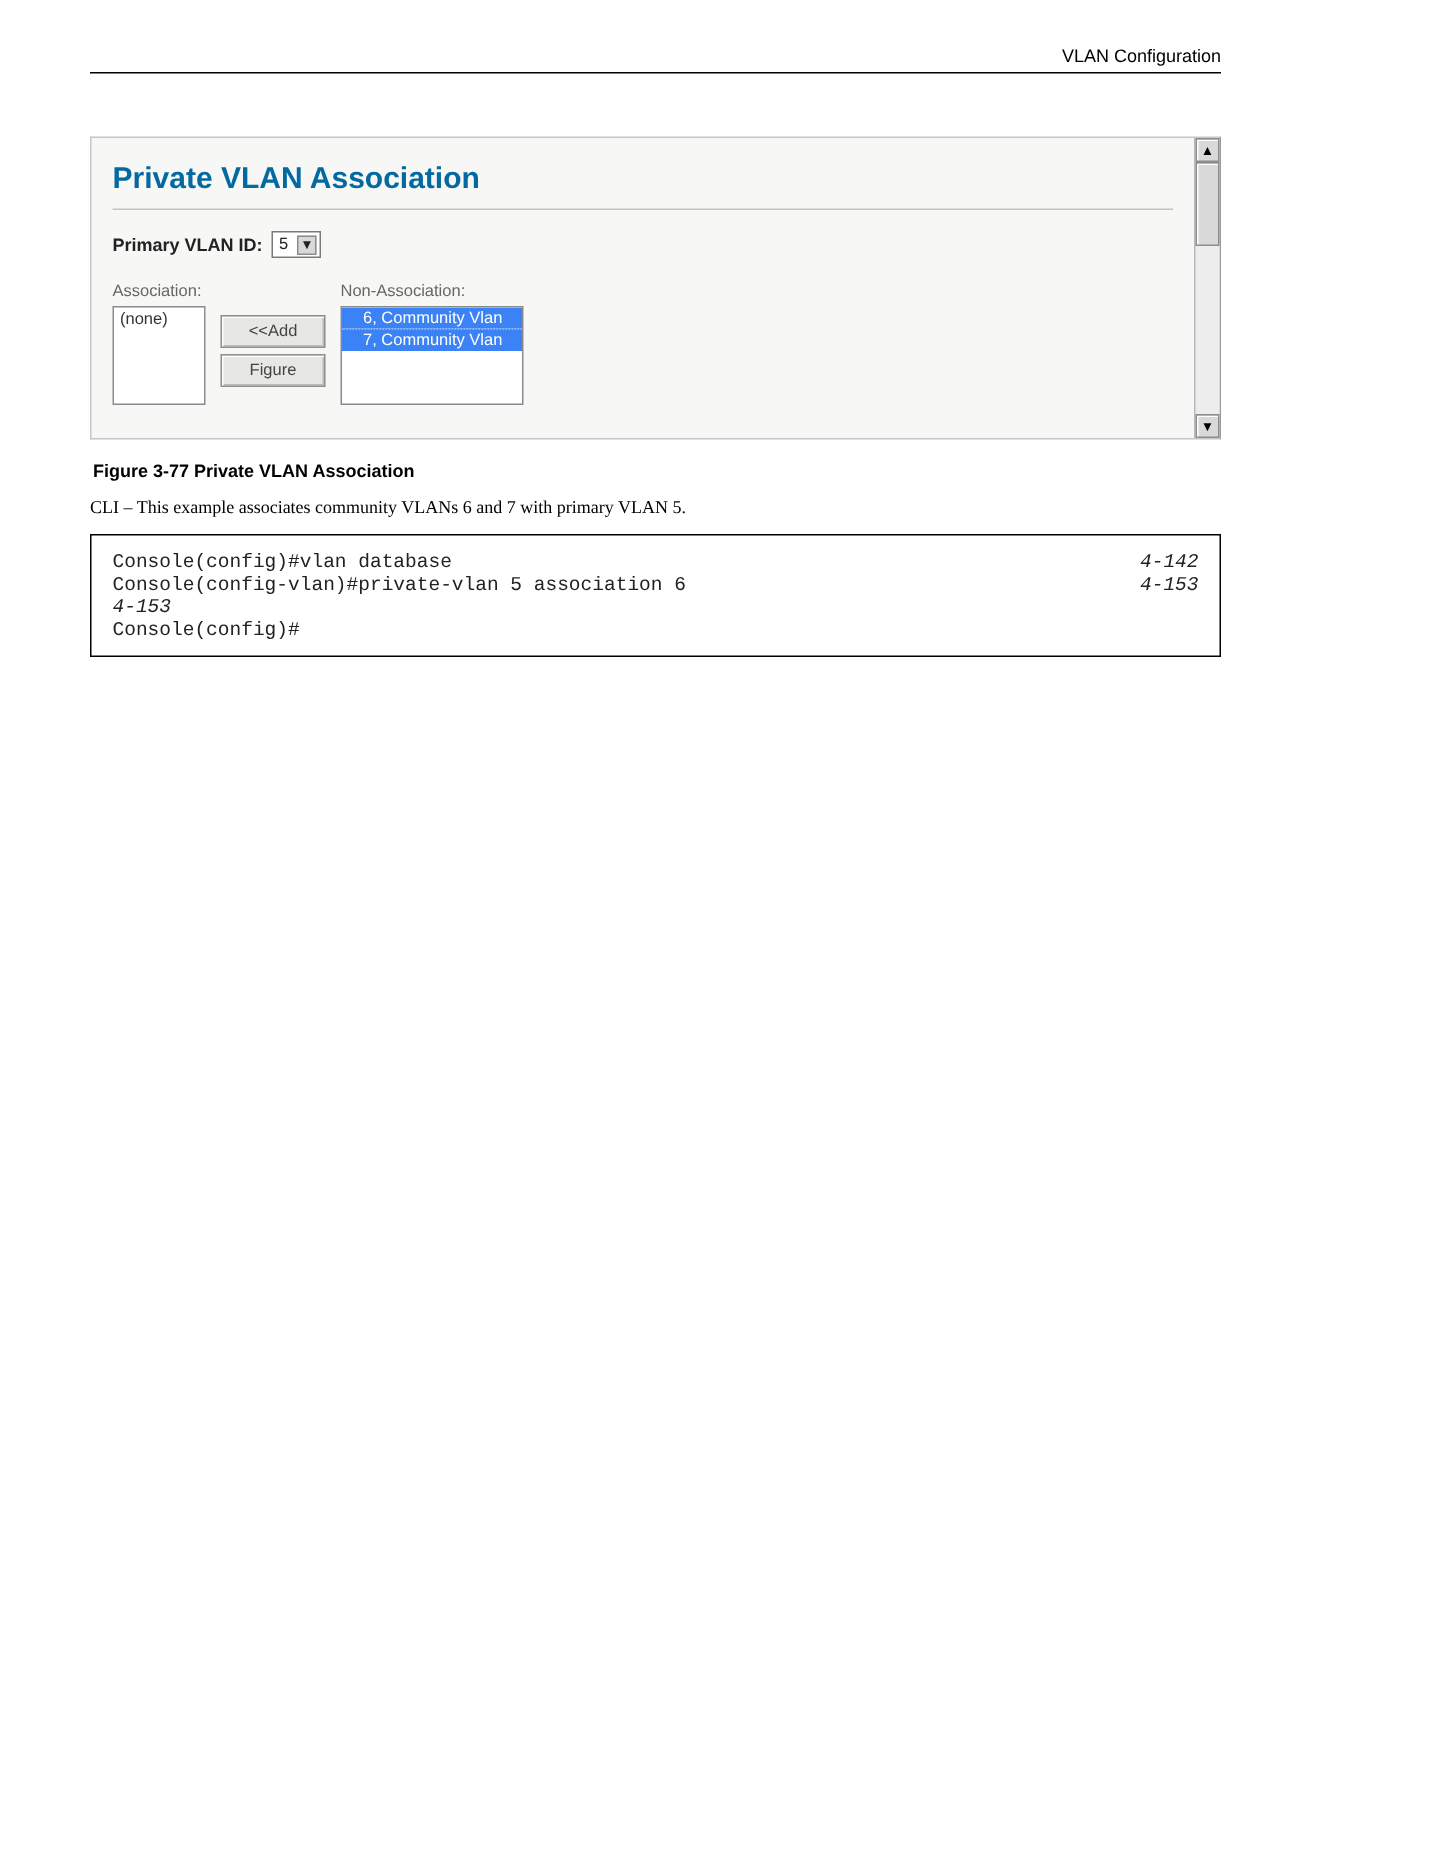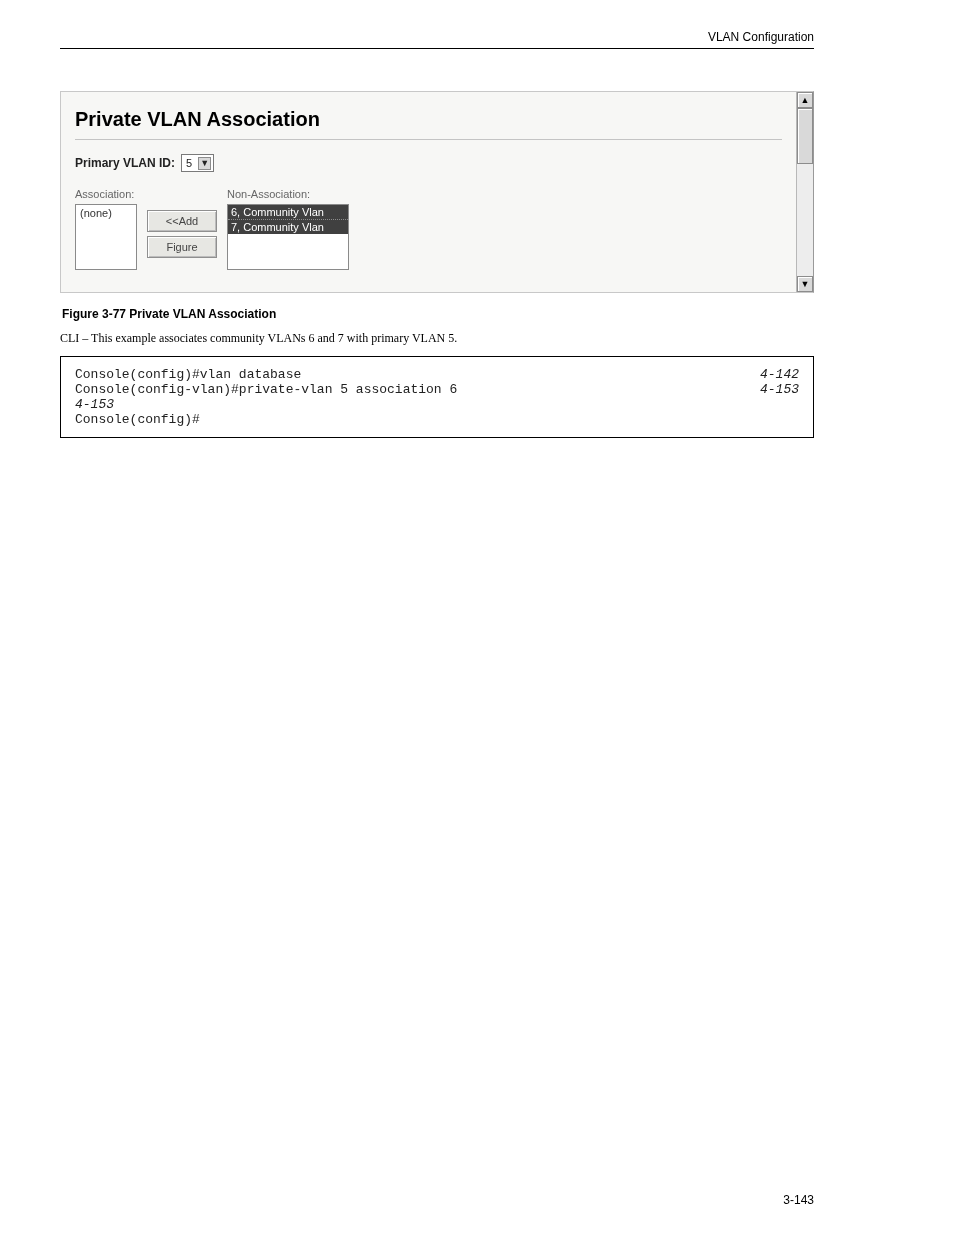--- a/index.html
+++ b/index.html
@@ -37,21 +37,21 @@
     display: flex;
   }
   .shot-content {
     flex: 1 1 auto;
     padding: 10px 14px 22px 14px;
   }
   .panel-title {
     font-family: Arial, Helvetica, sans-serif;
     font-weight: bold;
     font-size: 20px;
-    color: #000000;
+    color: #0369a1;
     padding: 6px 0 8px 0;
     border-bottom: 1px solid #c4c4c4;
     margin-bottom: 14px;
   }
   .label-bold {
     font-weight: bold;
     font-size: 12px;
     color: #222;
   }
   .primary-row {
@@ -105,25 +105,25 @@
   }
   .listbox.assoc {
     width: 62px;
   }
   .listbox.nonassoc {
     width: 122px;
     padding: 0;
     overflow: hidden;
   }
   .li-row {
-    background: #404040;
+    background: #3b82f6;
     color: #ffffff;
     font-size: 11px;
     line-height: 14px;
-    padding: 0 3px;
+    padding: 0 14px;
     white-space: nowrap;
   }
   .li-row + .li-row {
     border-top: 1px dotted rgba(255,255,255,0.4);
   }
   .btn-col {
     display: flex;
     flex-direction: column;
     gap: 4px;
     margin-top: 22px;
@@ -285,18 +285,14 @@
     </div>
     <div class="row">
       <span class="ref">4-153</span>
     </div>
     <div class="row">
       <span>Console(config)#</span>
       <span class="ref"></span>
     </div>
   </div>
 
-  <div class="footer">
-    <span></span>
-    <span>3-143</span>
-  </div>
 
 </div>
 
 </body></html>

